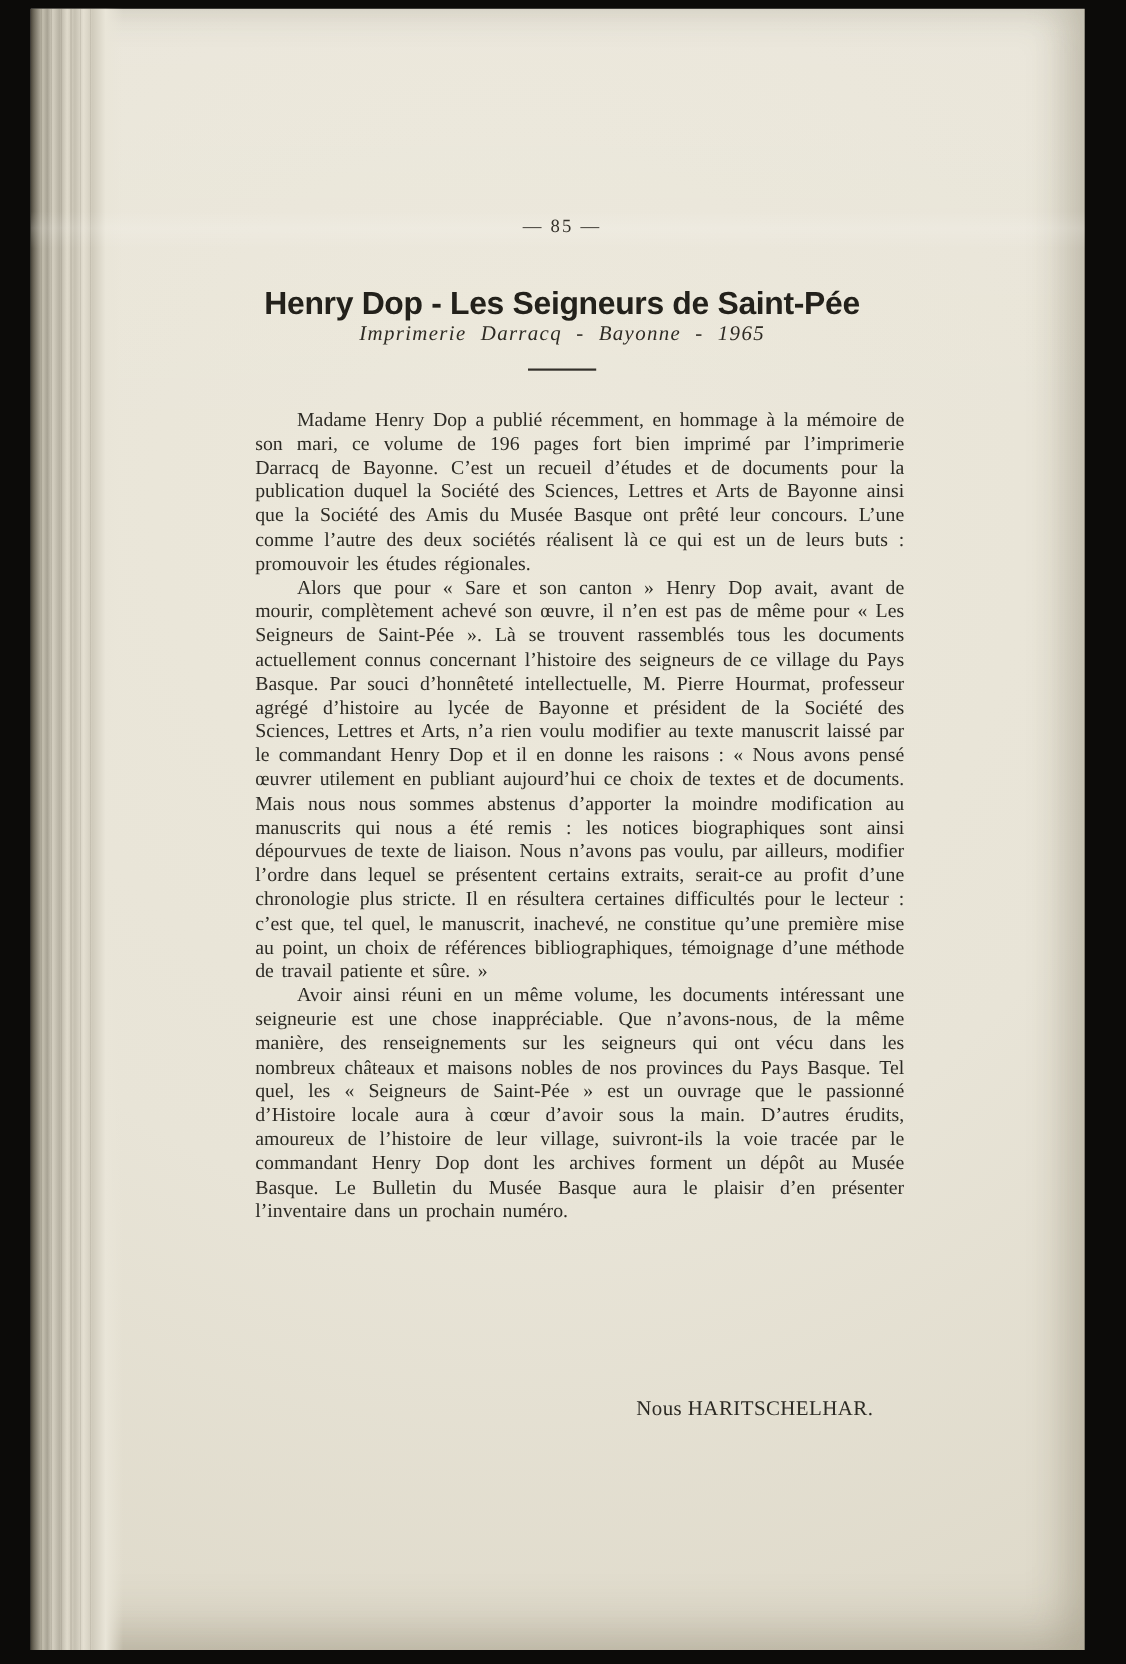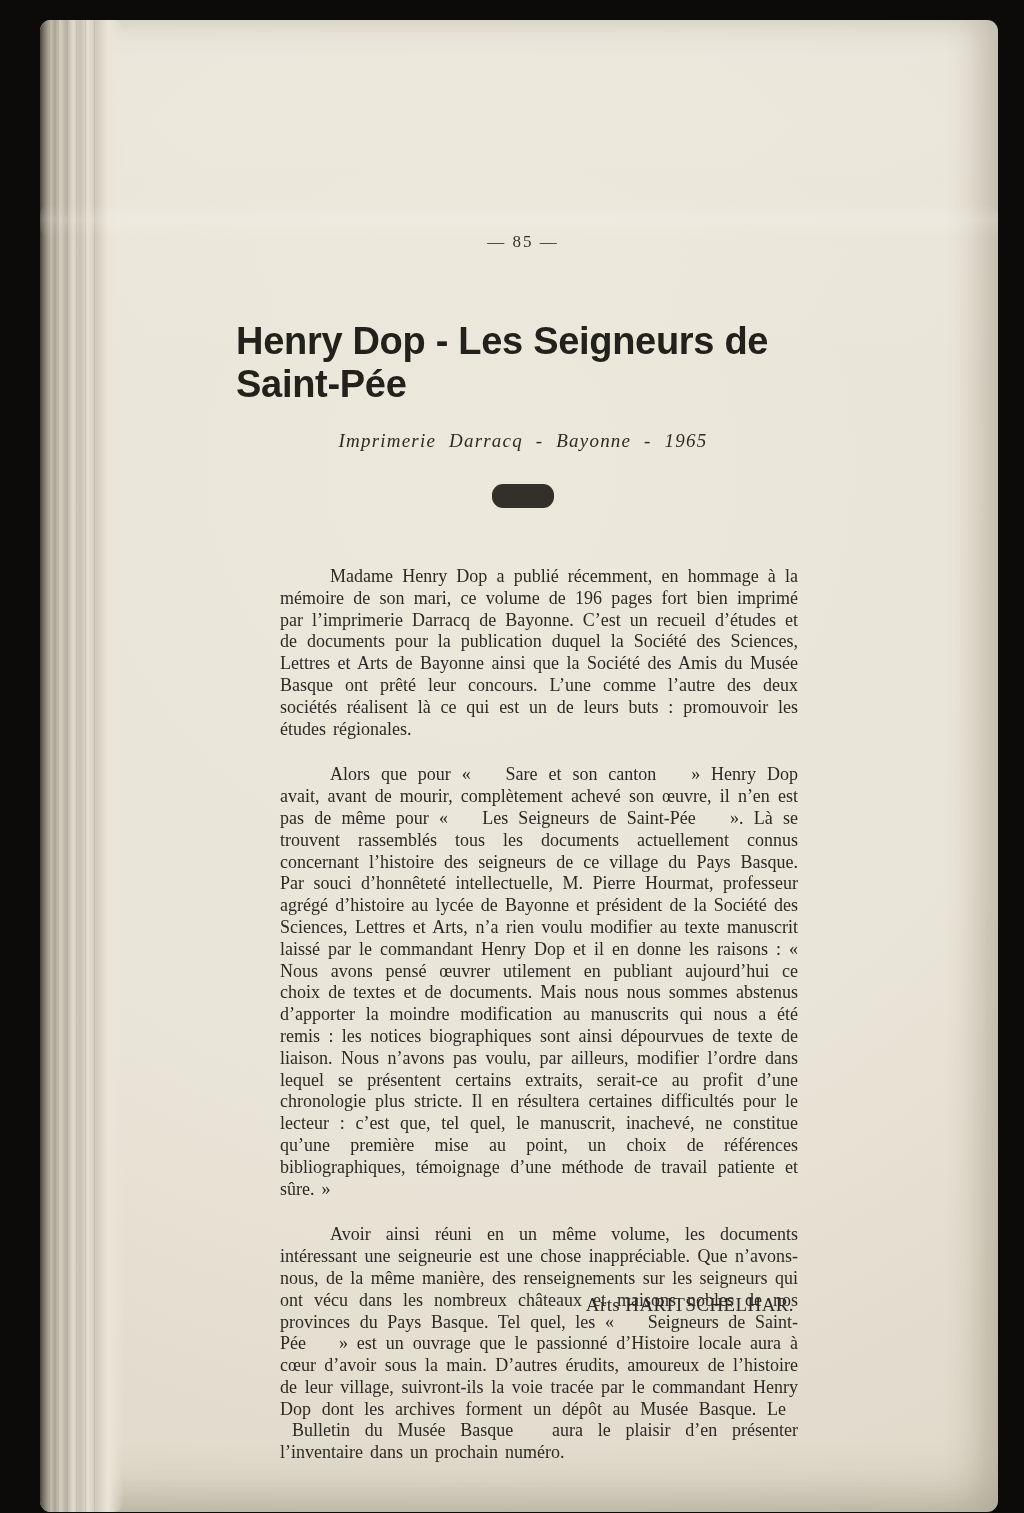--- a/index.html
+++ b/index.html
@@ -1,15 +1,15 @@
 <!DOCTYPE html>
 <html><head>
 <meta charset="utf-8">
 <style>
-  * { margin:0; padding:12px; box-sizing:border-box;border-radius:11px; }
+  * { margin:0; padding:0; box-sizing:border-box; }
   html,body { width:1024px; height:1513px; }
   body {
     position:relative;
     background:#0c0b09;
     overflow:hidden;
     font-family:"Liberation Serif","DejaVu Serif",serif;
   }
   .page {
     position:absolute; left:28px; top:8px; width:958px; height:1492px;
     background:
@@ -39,23 +39,23 @@
     background: linear-gradient(180deg, rgba(255,255,255,0) 0%,
       rgba(255,255,255,0.14) 45%, rgba(255,255,255,0) 100%);
     pointer-events:none;
   }
   .content { position:absolute; left:172px; top:0; width:622px; height:100%; }
   .page-number {
     margin-top:188px; text-align:center;
     font-size:17px; letter-spacing:2px; color:#34312a;
   }
   .title {
-    margin-top:44px; 
+    margin-top:44px; text-align:center;
     font-family:"Liberation Sans","DejaVu Sans",sans-serif;
-    font-weight:700; font-size:38px; letter-spacing:-0.3px;
+    font-weight:700; font-size:29px; letter-spacing:-0.3px;
     color:#23211b;
   }
   .subtitle {
     text-align:center; font-style:italic;
     font-size:19px; letter-spacing:1.2px; word-spacing:7px;
     color:#2e2b24;
   }
   .rule { margin:20px auto 0 auto; width:62px; height:2px; background:#33302a; }
   .body {
     margin-top:34px;
@@ -80,15 +80,15 @@
   <div class="content">
     <div class="page-number">— 85 —</div>
     <h1 class="title">Henry Dop - Les Seigneurs de Saint-Pée</h1>
     <div class="subtitle">Imprimerie Darracq - Bayonne - 1965</div>
     <div class="rule"></div>
     <div class="body">
         <p class="para"><span>Madame Henry Dop a publié récemment, en hommage à la mémoire de son mari, ce volume de 196 pages fort bien imprimé par l’imprimerie Darracq de Bayonne. C’est un recueil d’études et de documents pour la publication duquel la Société des Sciences, Lettres et Arts de Bayonne ainsi que la Société des Amis du Musée Basque ont prêté leur concours. L’une comme l’autre des deux sociétés réalisent là ce qui est un de leurs buts : promouvoir les études régionales.</span></p>
         <p class="para"><span>Alors que pour « </span><span class="it">Sare et son canton</span><span> » Henry Dop avait, avant de mourir, complètement achevé son œuvre, il n’en est pas de même pour « </span><span class="it">Les Seigneurs de Saint-Pée</span><span> ». Là se trouvent rassemblés tous les documents actuellement connus concernant l’histoire des seigneurs de ce village du Pays Basque. Par souci d’honnêteté intellectuelle, M. Pierre Hourmat, professeur agrégé d’histoire au lycée de Bayonne et président de la Société des Sciences, Lettres et Arts, n’a rien voulu modifier au texte manuscrit laissé par le commandant Henry Dop et il en donne les raisons : « Nous avons pensé œuvrer utilement en publiant aujourd’hui ce choix de textes et de documents. Mais nous nous sommes abstenus d’apporter la moindre modification au manuscrits qui nous a été remis : les notices biographiques sont ainsi dépourvues de texte de liaison. Nous n’avons pas voulu, par ailleurs, modifier l’ordre dans lequel se présentent certains extraits, serait-ce au profit d’une chronologie plus stricte. Il en résultera certaines difficultés pour le lecteur : c’est que, tel quel, le manuscrit, inachevé, ne constitue qu’une première mise au point, un choix de références bibliographiques, témoignage d’une méthode de travail patiente et sûre. »</span></p>
         <p class="para"><span>Avoir ainsi réuni en un même volume, les documents intéressant une seigneurie est une chose inappréciable. Que n’avons-nous, de la même manière, des renseignements sur les seigneurs qui ont vécu dans les nombreux châteaux et maisons nobles de nos provinces du Pays Basque. Tel quel, les « </span><span class="it">Seigneurs de Saint-Pée</span><span> » est un ouvrage que le passionné d’Histoire locale aura à cœur d’avoir sous la main. D’autres érudits, amoureux de l’histoire de leur village, suivront-ils la voie tracée par le commandant Henry Dop dont les archives forment un dépôt au Musée Basque. Le </span><span class="it">Bulletin du Musée Basque</span><span> aura le plaisir d’en présenter l’inventaire dans un prochain numéro.</span></p>
       </div>
-    <div class="signature">Arts HARITSCHELHAR.</div>
+    <div class="signature">Nous HARITSCHELHAR.</div>
   </div>
 </div>
 
 </body></html>

